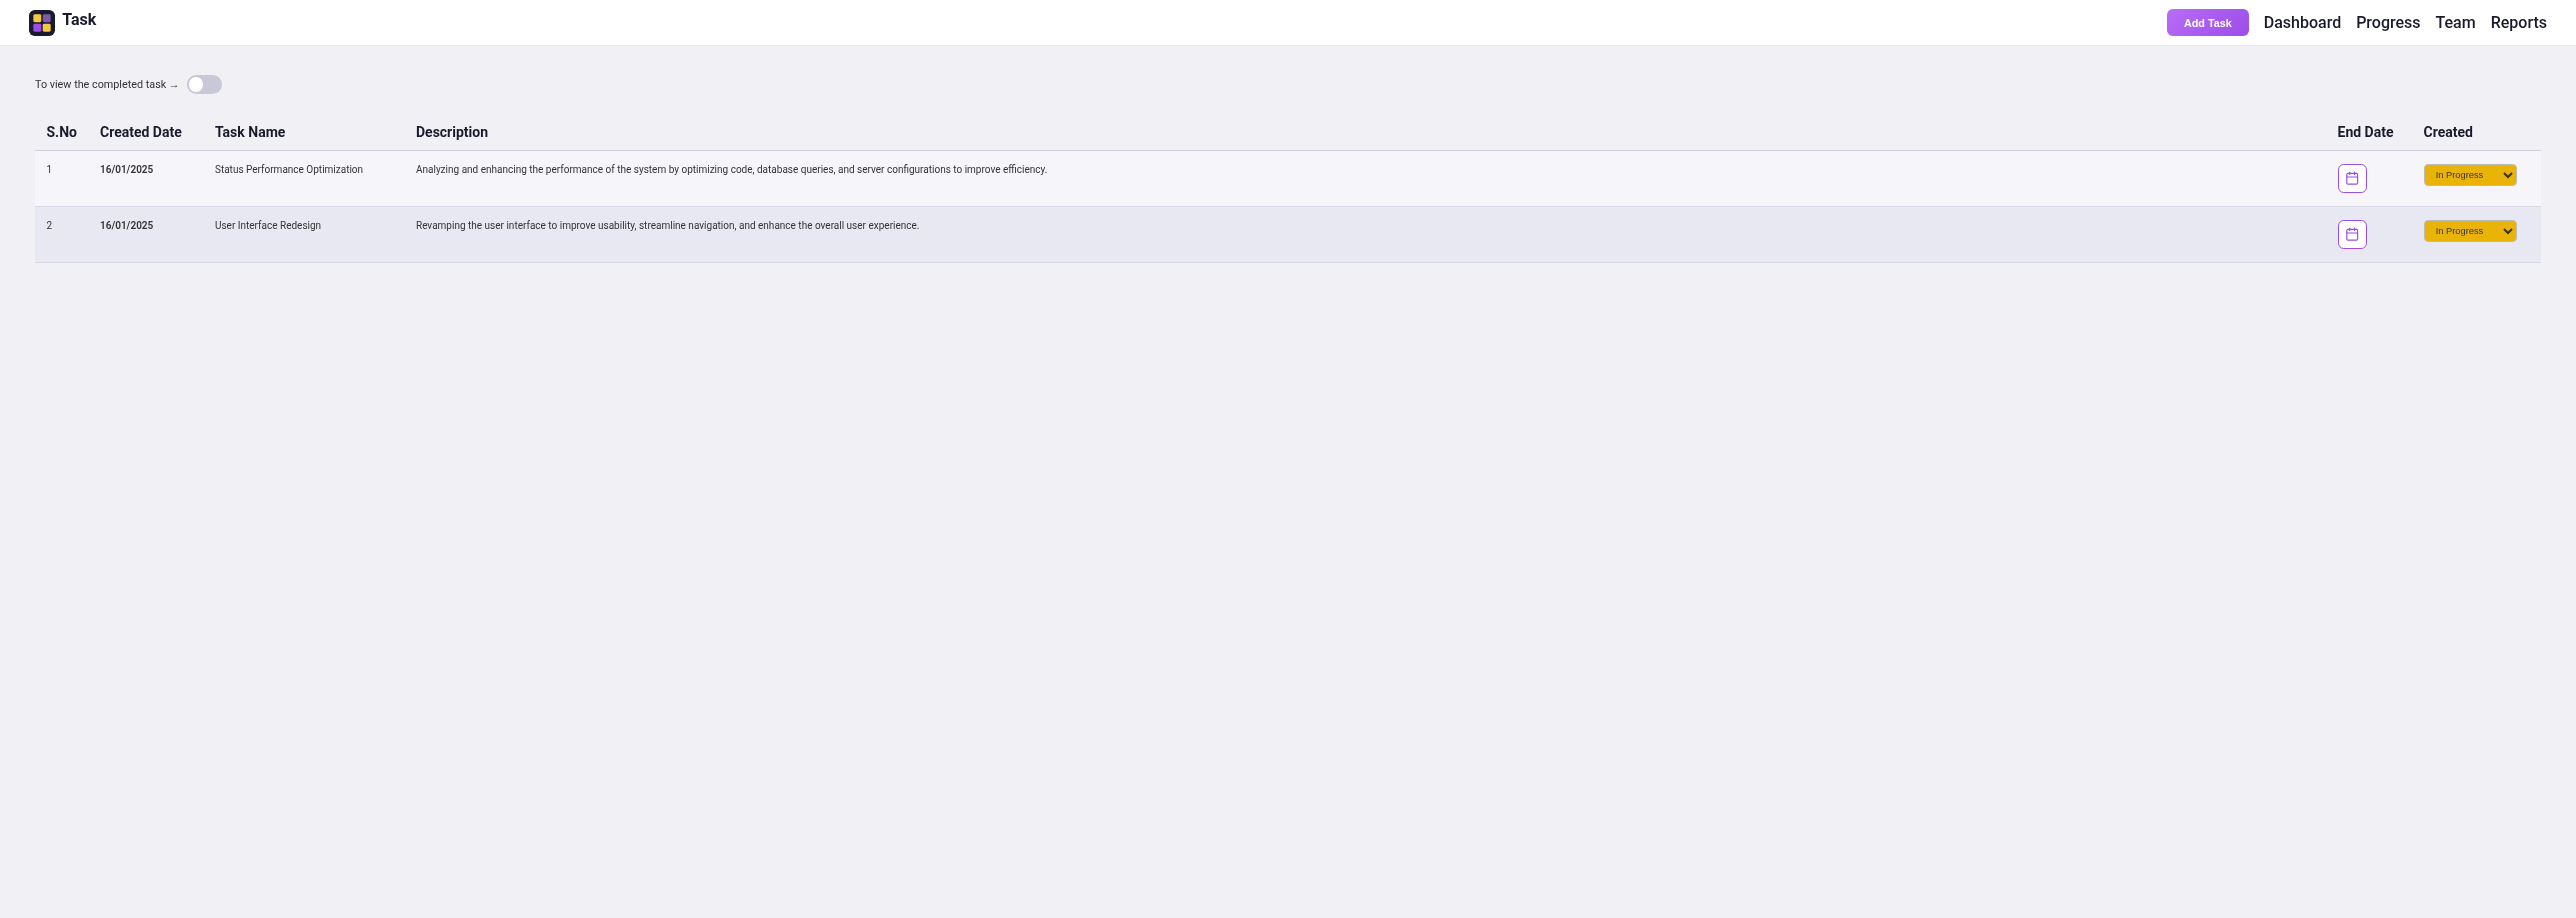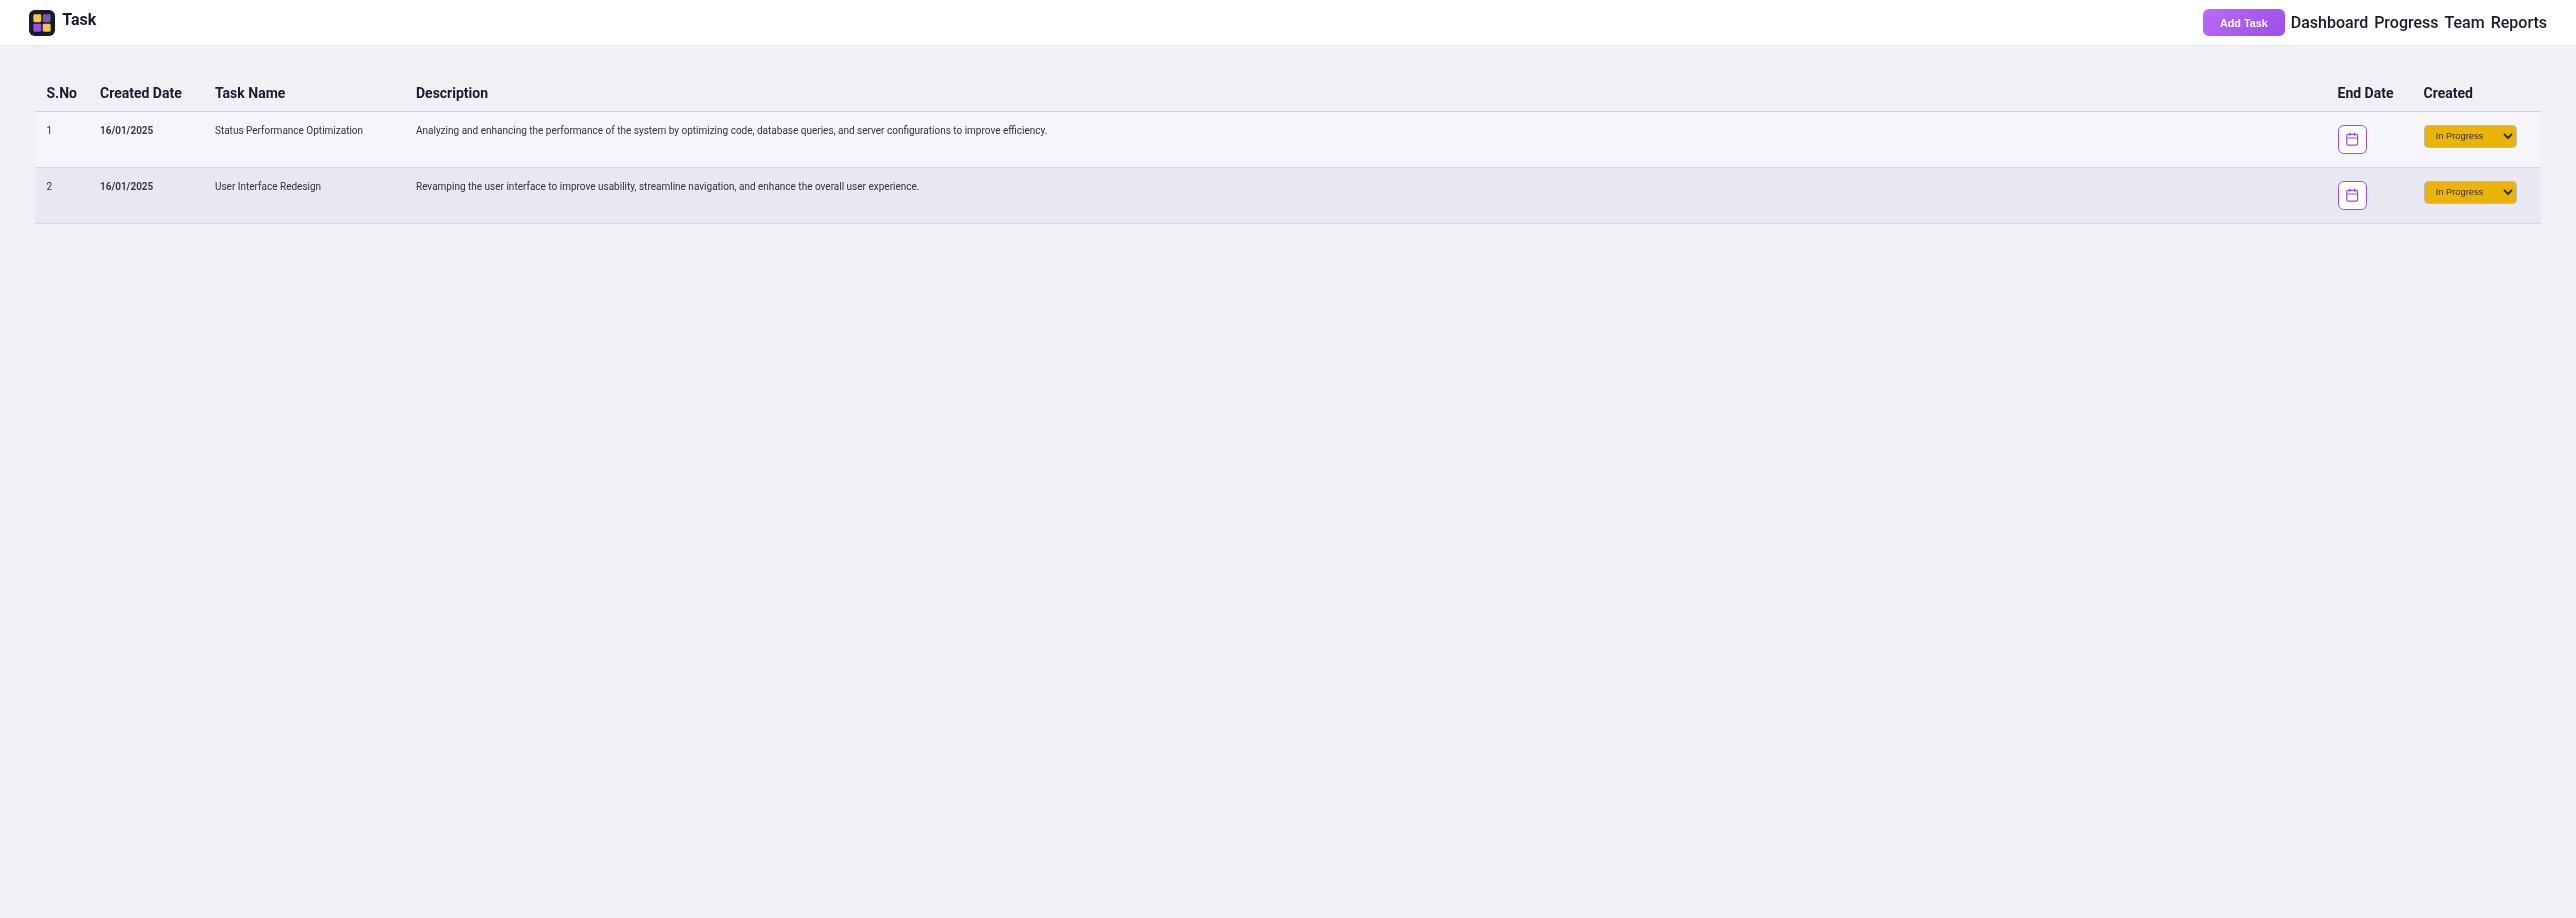--- a/index.html
+++ b/index.html
@@ -38,21 +38,21 @@
 
     .nav-title {
       font-size: 16px;
       font-weight: 700;
       color: #1a1a2e;
     }
 
     .nav-actions {
       display: flex;
       align-items: center;
-      gap: 6px;
+      gap: 15px;
     }
 
     .add-task-btn {
       background: linear-gradient(135deg, #b96cf6, #9b4de8);
       color: #ffffff;
       border: none;
       padding: 7.2px 17px;
       border-radius: 5.8px;
       font-size: 10.8px;
       font-weight: 600;
@@ -194,20 +194,26 @@
     <button class="add-task-btn">Add Task</button>
     <a class="nav-link">Dashboard</a>
     <a class="nav-link">Progress</a>
     <a class="nav-link">Team</a>
     <a class="nav-link">Reports</a>
   </div>
 </nav>
 
 <div class="main-content">
 
+  <div class="toggle-row">
+    <span class="toggle-label">To view the completed task →</span>
+    <div class="toggle-switch">
+      <div class="toggle-knob"></div>
+    </div>
+  </div>
 
   <table class="task-table">
     <thead>
       <tr>
         <th class="col-sno">S.No</th>
         <th class="col-created">Created Date</th>
         <th class="col-taskname">Task Name</th>
         <th class="col-description">Description</th>
         <th class="col-enddate">End Date</th>
         <th class="col-status">Created</th>

